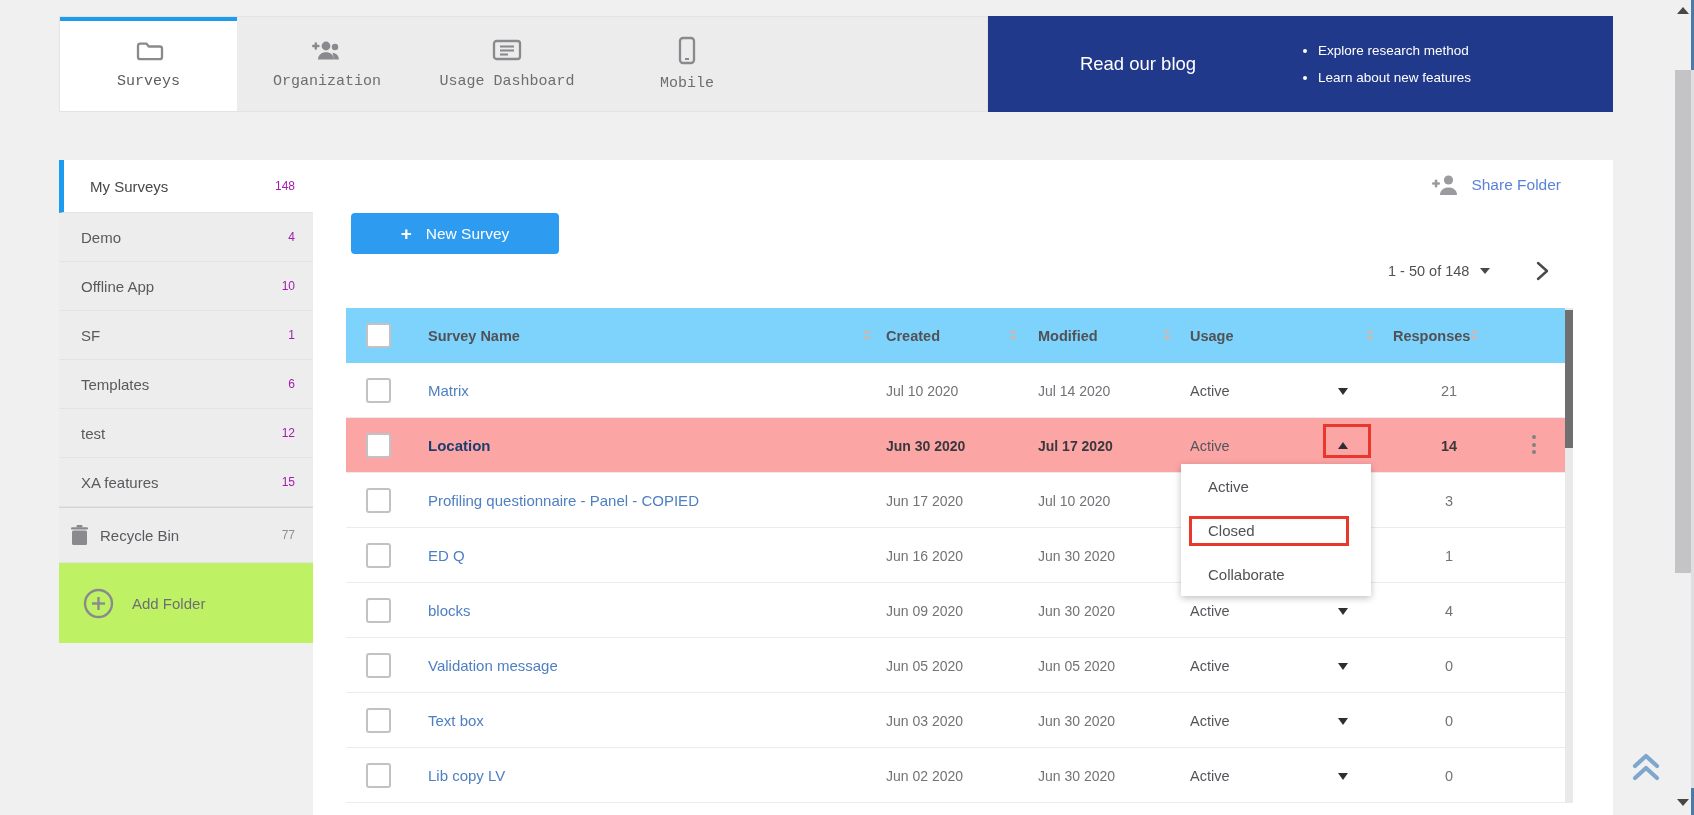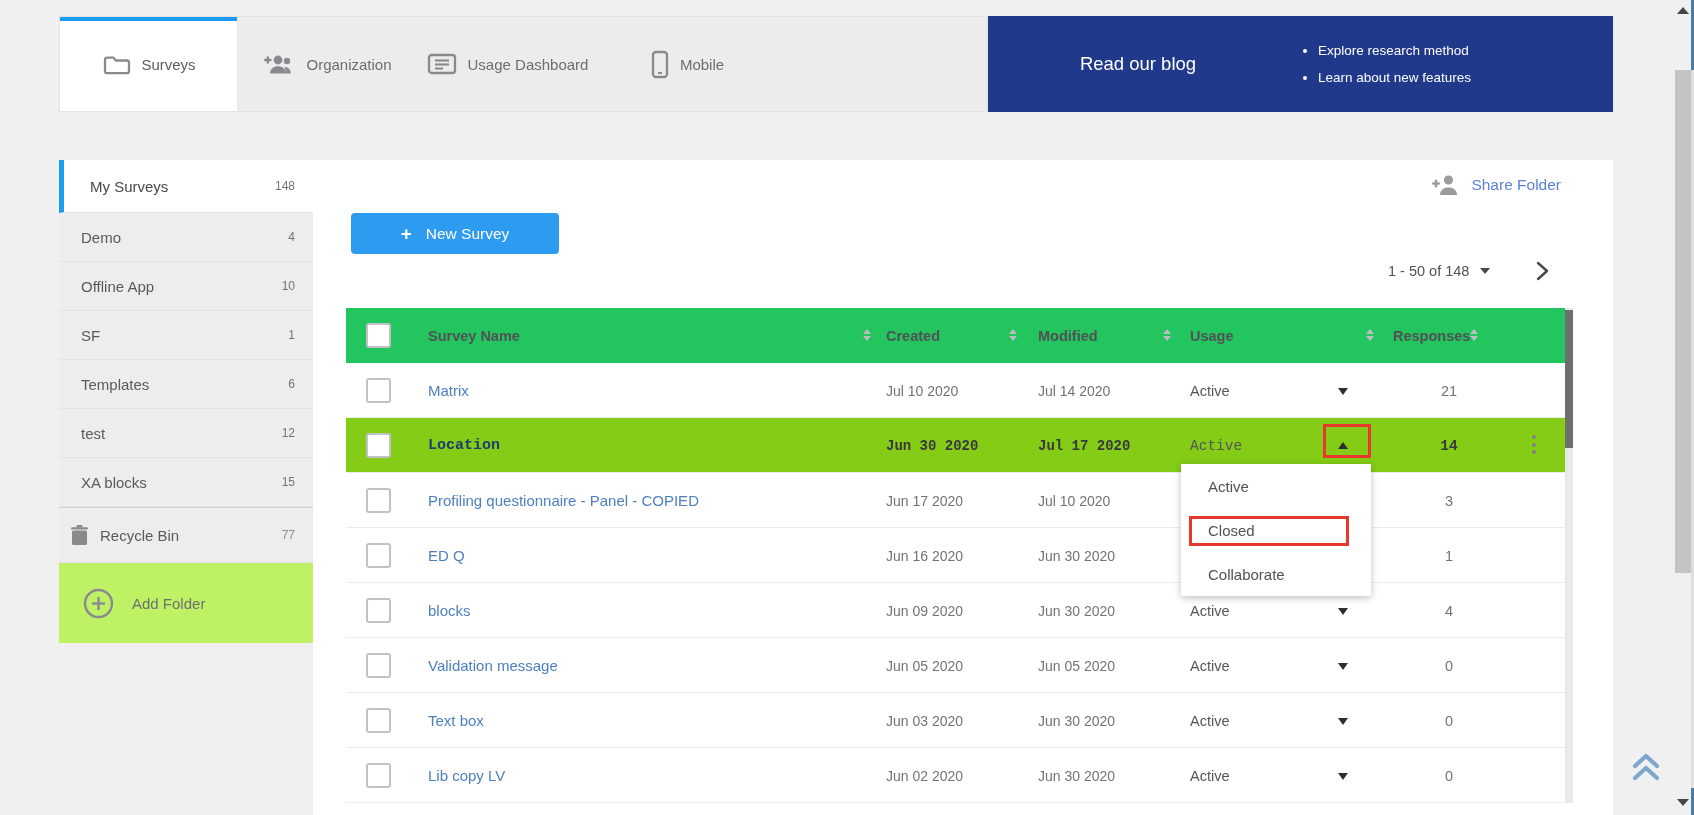--- a/index.html
+++ b/index.html
@@ -2,35 +2,35 @@
 <html><head>
 <meta charset="utf-8">
 <style>
   html,body{margin:0;padding:0;}
   #canvas{position:relative;width:1694px;height:815px;background:#f0f0f1;
     font-family:"Liberation Sans",sans-serif;overflow:hidden;}
 
   
   .nav{position:absolute;left:59px;top:16px;width:1554px;height:96px;display:flex;}
   .tabs{width:929px;background:#ececec;border:1px solid #e3e3e4;box-sizing:border-box;display:flex;}
-  .tab{width:180px;display:flex;align-items:center;justify-content:center;
-    gap:10px;cursor:pointer;color:#6e6e72;}
+  .tab{width:180px;display:flex;flex-direction:column;align-items:center;justify-content:center;
+    gap:10px;cursor:pointer;color:#6e6e72;font-family:Liberation Mono, monospace;}
   .tab .tab-label{font-size:15px;}
   .tab.active{width:177px;background:#fff;box-shadow:inset 0 4px 0 #1d9bee;color:#5d5d61;}
   .tab svg{display:block;}
 
   .banner{flex:1;background:#21398a;color:#fff;display:flex;align-items:center;cursor:pointer;}
   .banner-title{width:300px;text-align:center;font-size:18.5px;}
   .banner-list{margin:0 0 0 6px;padding-left:24px;font-size:13.5px;line-height:27px;list-style:disc;}
 
   
   .sidebar{position:absolute;left:59px;top:160px;width:254px;}
   .folder-item{height:49px;background:#ededee;border-bottom:1px solid #e3e3e4;display:flex;
     align-items:center;padding:0 18px 0 22px;box-sizing:border-box;color:#5a5a5e;font-size:15px;cursor:pointer;}
-  .folder-item .count{margin-left:auto;font-size:12px;color:#737373;}
+  .folder-item .count{margin-left:auto;font-size:12px;color:#a21caf;}
   .folder-item.active{height:53px;background:#fff;border-left:5px solid #1d9bee;padding-left:26px;color:#48484c;}
   .recycle{height:56px;background:#ededee;border-top:1px solid #d4d4d6;border-bottom:1px solid #e3e3e4;
     display:flex;align-items:center;padding:0 18px 0 12px;box-sizing:border-box;color:#5a5a5e;font-size:15px;gap:12px;cursor:pointer;}
   .recycle .count{margin-left:auto;font-size:12px;color:#8f8f94;}
   .addfolder{height:80px;background:#bef264;display:flex;align-items:center;padding-left:24px;
     box-sizing:border-box;gap:18px;color:#6f6f73;font-size:15px;cursor:pointer;}
 
   
   .main{position:absolute;left:313px;top:160px;width:1300px;height:655px;background:#fff;}
   .share{position:absolute;top:14px;right:52px;display:flex;align-items:center;gap:12px;
@@ -40,30 +40,30 @@
     gap:14px;cursor:pointer;font-family:inherit;}
   .newsurvey .plus{font-size:19px;font-weight:bold;}
   .pagination{position:absolute;left:1075px;top:103px;display:flex;align-items:center;gap:11px;
     color:#515156;font-size:14.5px;cursor:pointer;}
   .pg-caret{width:0;height:0;border-left:5px solid transparent;border-right:5px solid transparent;
     border-top:6px solid #48484c;}
   .next-chev{position:absolute;left:1218px;top:100px;cursor:pointer;}
 
   
   .table{position:absolute;left:33px;top:148px;width:1226px;}
-  .thead{position:relative;height:55px;background:#22c55e;}
+  .thead{position:relative;height:55px;background:#7dd3fc;}
   .h{position:absolute;top:0;height:55px;display:flex;align-items:center;font-weight:bold;
     color:#515156;font-size:14.5px;}
   .sort{position:absolute;top:21px;display:flex;flex-direction:column;gap:2px;cursor:pointer;}
   .sort i{display:block;width:0;height:0;border-left:4.5px solid transparent;border-right:4.5px solid transparent;}
   .sort .u{border-bottom:5px solid #bdbdc1;}
   .sort .d{border-top:5px solid #bdbdc1;}
 
   .row{position:relative;height:55px;background:#fff;border-bottom:1px solid #ececee;box-sizing:border-box;text-align:right;}
-  .row.selected{background:#84cc16;font-family:Liberation Mono, monospace;}
+  .row.selected{background:#fca5a5;}
   .cell{position:absolute;top:0;height:55px;display:flex;align-items:center;}
   .cb{width:21px;height:21px;border:2px solid #c2c2c6;border-radius:3px;background:#fff;cursor:pointer;}
   .c-check{left:20px;}
   .c-name{left:82px;color:#4d7fc1;font-size:15px;cursor:pointer;}
   .row.selected .c-name{color:#1c3e70;font-weight:bold;}
   .c-date1{left:540px;}
   .c-date2{left:692px;}
   .c-date1,.c-date2{color:#737377;font-size:14px;}
   .row.selected .c-date1,.row.selected .c-date2{color:#39393d;font-weight:bold;}
   .c-status{left:844px;color:#54555a;font-size:14.5px;cursor:pointer;}
@@ -180,21 +180,21 @@
           <span>Templates</span>
           <span class="count">6</span>
         </div>
 
         <div class="folder-item">
           <span>test</span>
           <span class="count">12</span>
         </div>
 
         <div class="folder-item">
-          <span>XA blocks</span>
+          <span>XA features</span>
           <span class="count">15</span>
         </div>
       </div>
     <div class="recycle">
       <svg width="17" height="20" fill="#8a8a8e">
         <rect x="1" y="5.5" width="15" height="14.5" rx="1.5"></rect>
         <rect x="0" y="2.2" width="17" height="2.4" rx="1.2"></rect>
         <rect x="5.5" y="0" width="6" height="2.6" rx="1"></rect>
       </svg>
       <span>Recycle Bin</span>

